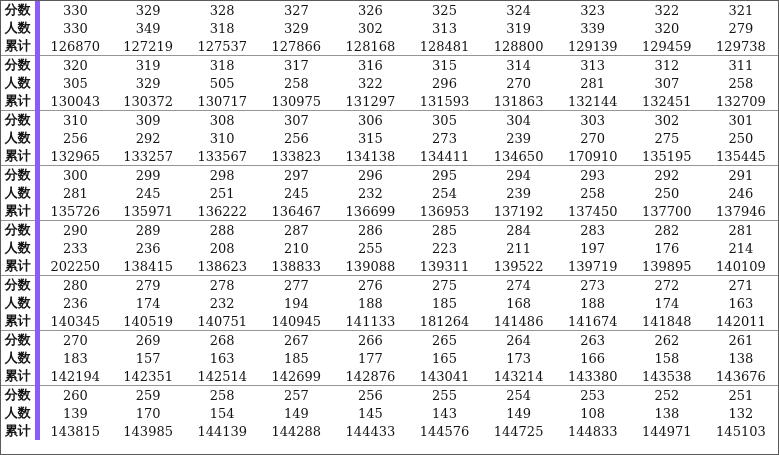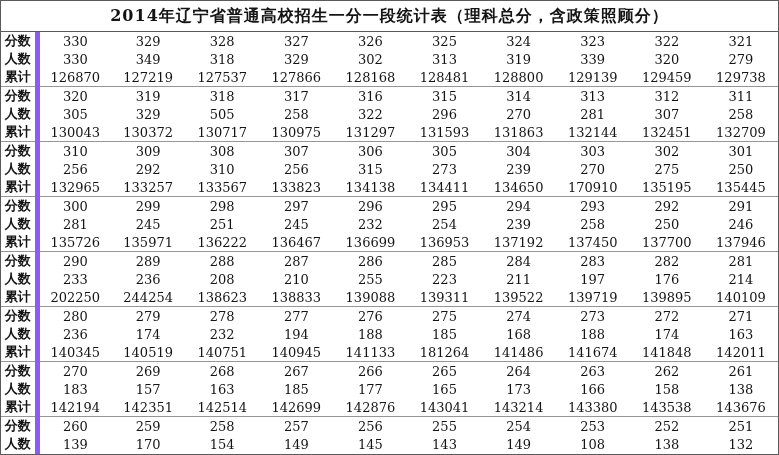--- a/index.html
+++ b/index.html
@@ -44,21 +44,20 @@
     text-align: center;
   }
   tr.group-start td {
     border-top: 1px solid #969696;
   }
 </style>
 </head>
 <body>
 
 <div class="sheet">
-  <div class="title">2014年辽宁省普通高校招生一分一段统计表（理科总分，含政策照顾分）</div>
   <table class="score-table">
     <colgroup>
       <col style="width:36px">
       <col>
         <col>
         <col>
         <col>
         <col>
         <col>
         <col>
@@ -245,21 +244,21 @@
           <td>255</td>
           <td>223</td>
           <td>211</td>
           <td>197</td>
           <td>176</td>
           <td>214</td>
         </tr>
         <tr>
           <td class="row-label">累计</td>
           <td>202250</td>
-          <td>244254</td>
+          <td>138415</td>
           <td>138623</td>
           <td>138833</td>
           <td>139088</td>
           <td>139311</td>
           <td>139522</td>
           <td>139719</td>
           <td>139895</td>
           <td>140109</td>
         </tr>
         <tr class="group-start">

